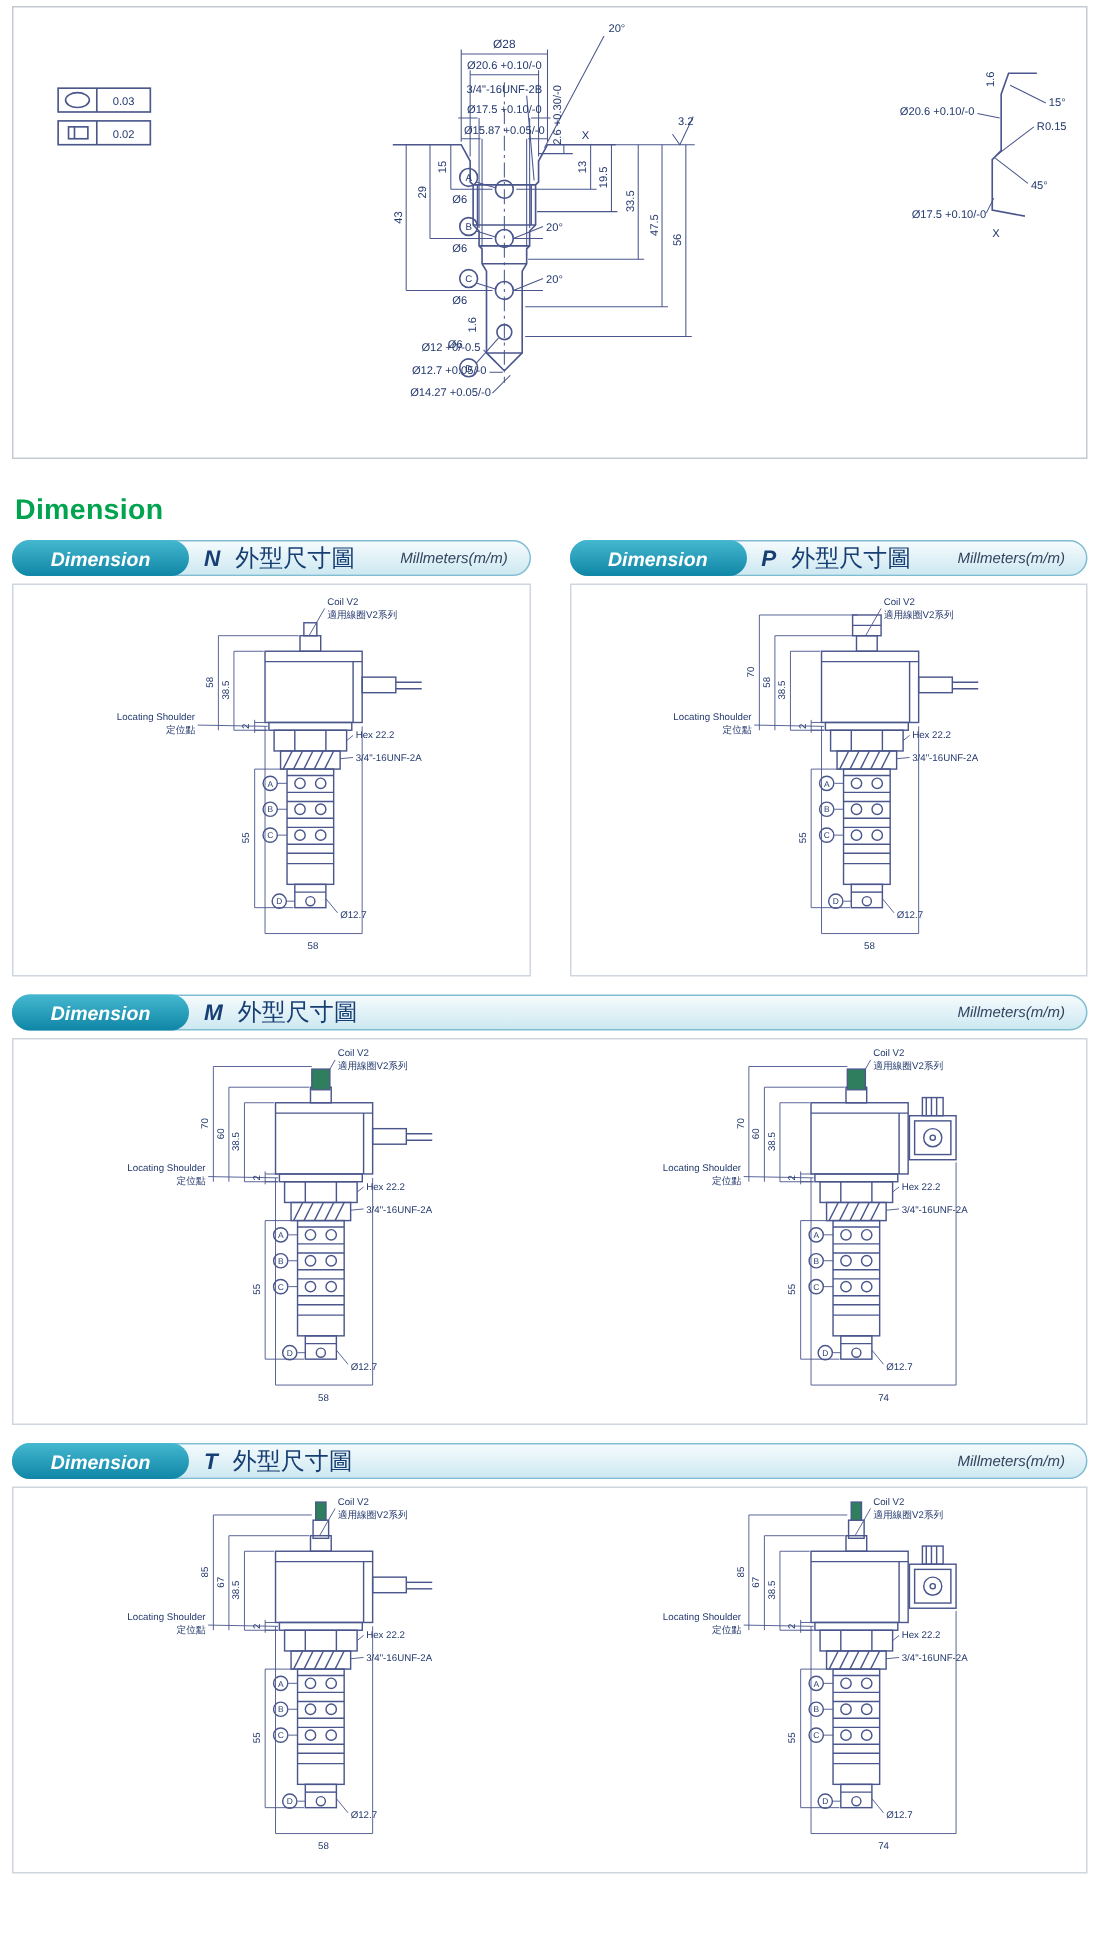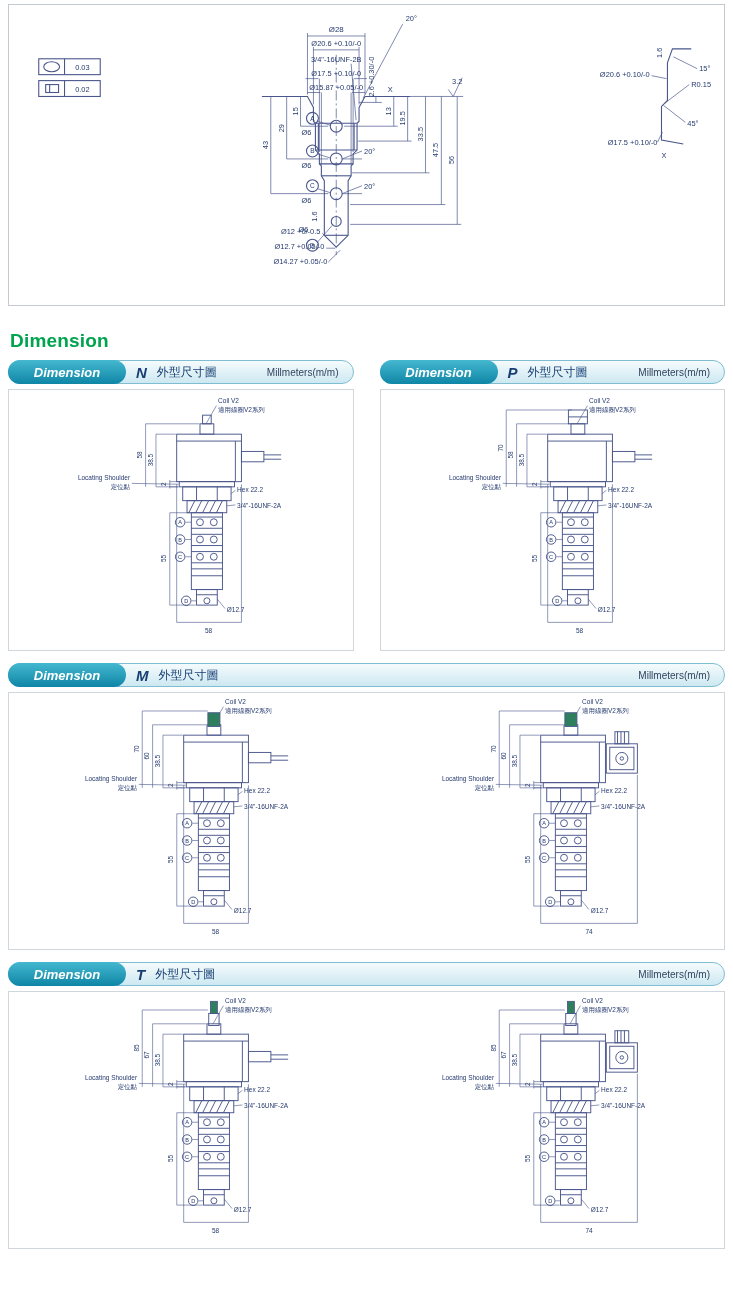--- a/index.html
+++ b/index.html
@@ -25,22 +25,22 @@
   .thin{stroke:var(--line);stroke-width:.7;fill:none}
   .cl{stroke:var(--line);stroke-width:.7;stroke-dasharray:10 3 2 3;fill:none}
   .grn{fill:var(--part-green);stroke:var(--line);stroke-width:1}
 
   
   .banner{position:relative;height:24px;border:1px solid #7fbdd2;border-radius:12px;
     background:linear-gradient(#f5fbfd,#cde8f1);display:flex;align-items:center;gap:10px;padding:0 14px}
   .banner .pill{height:24px;margin-left:-15px;padding:0 20px;border-radius:12px;display:flex;align-items:center;
     background:linear-gradient(#45b8d0,#0f86a6);color:#fff;font-style:italic;font-weight:bold;font-size:13px;min-width:118px;justify-content:center}
   .banner .code{font-weight:bold;font-style:italic;font-size:15px;color:#173f73}
-  .banner .ctitle{font-size:12px;color:#173f73}
-  .banner .units{margin-left:auto;font-size:10px;color:#32445f}
+  .banner .ctitle{font-size:16px;color:#173f73}
+  .banner .units{margin-left:auto;font-size:10px;font-style:italic;color:#32445f}
 
   .np-row{display:flex;gap:26px;margin-bottom:12px}
   .panel{flex:1;min-width:0}
   .panel-wide{margin-bottom:12px}
   .frame{border:1px solid #cfd6dd;margin-top:5px;height:262px;display:flex;align-items:center;justify-content:center;background:#fff;overflow:hidden}
   .frame.two{height:258px;justify-content:space-around}
   .valve-holder{display:flex;justify-content:center}
   .valve-holder svg{width:216px;height:259px}
 
   

